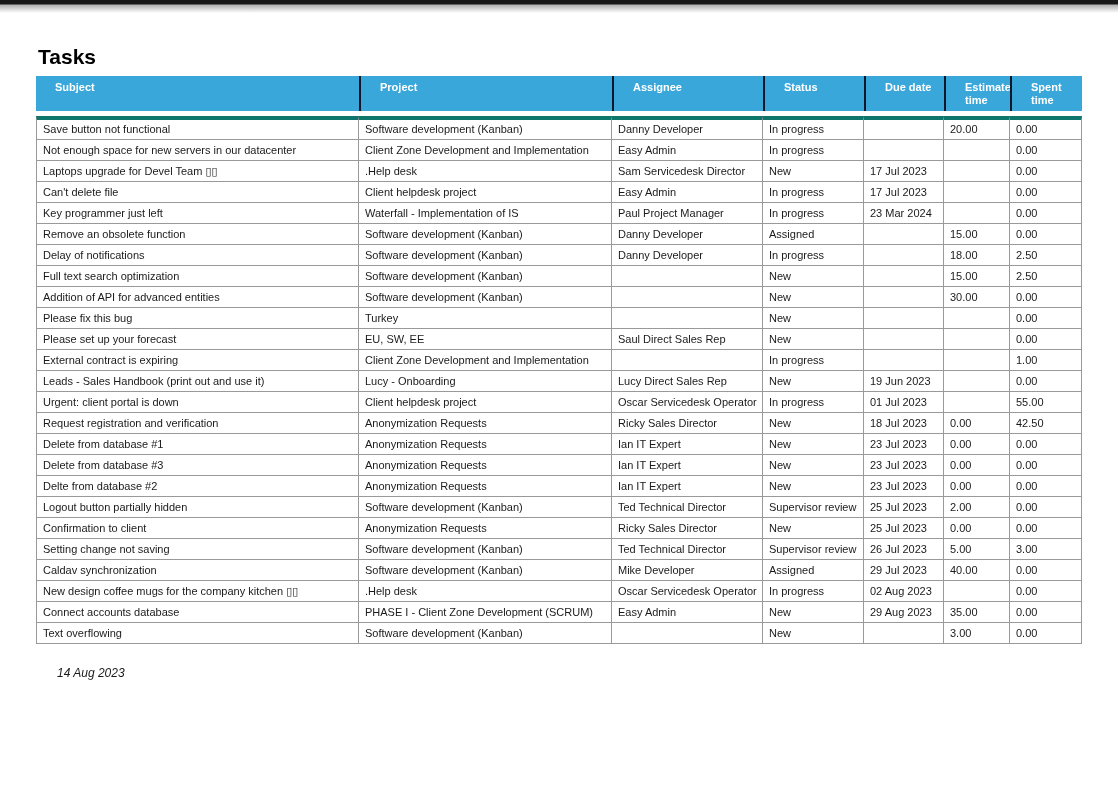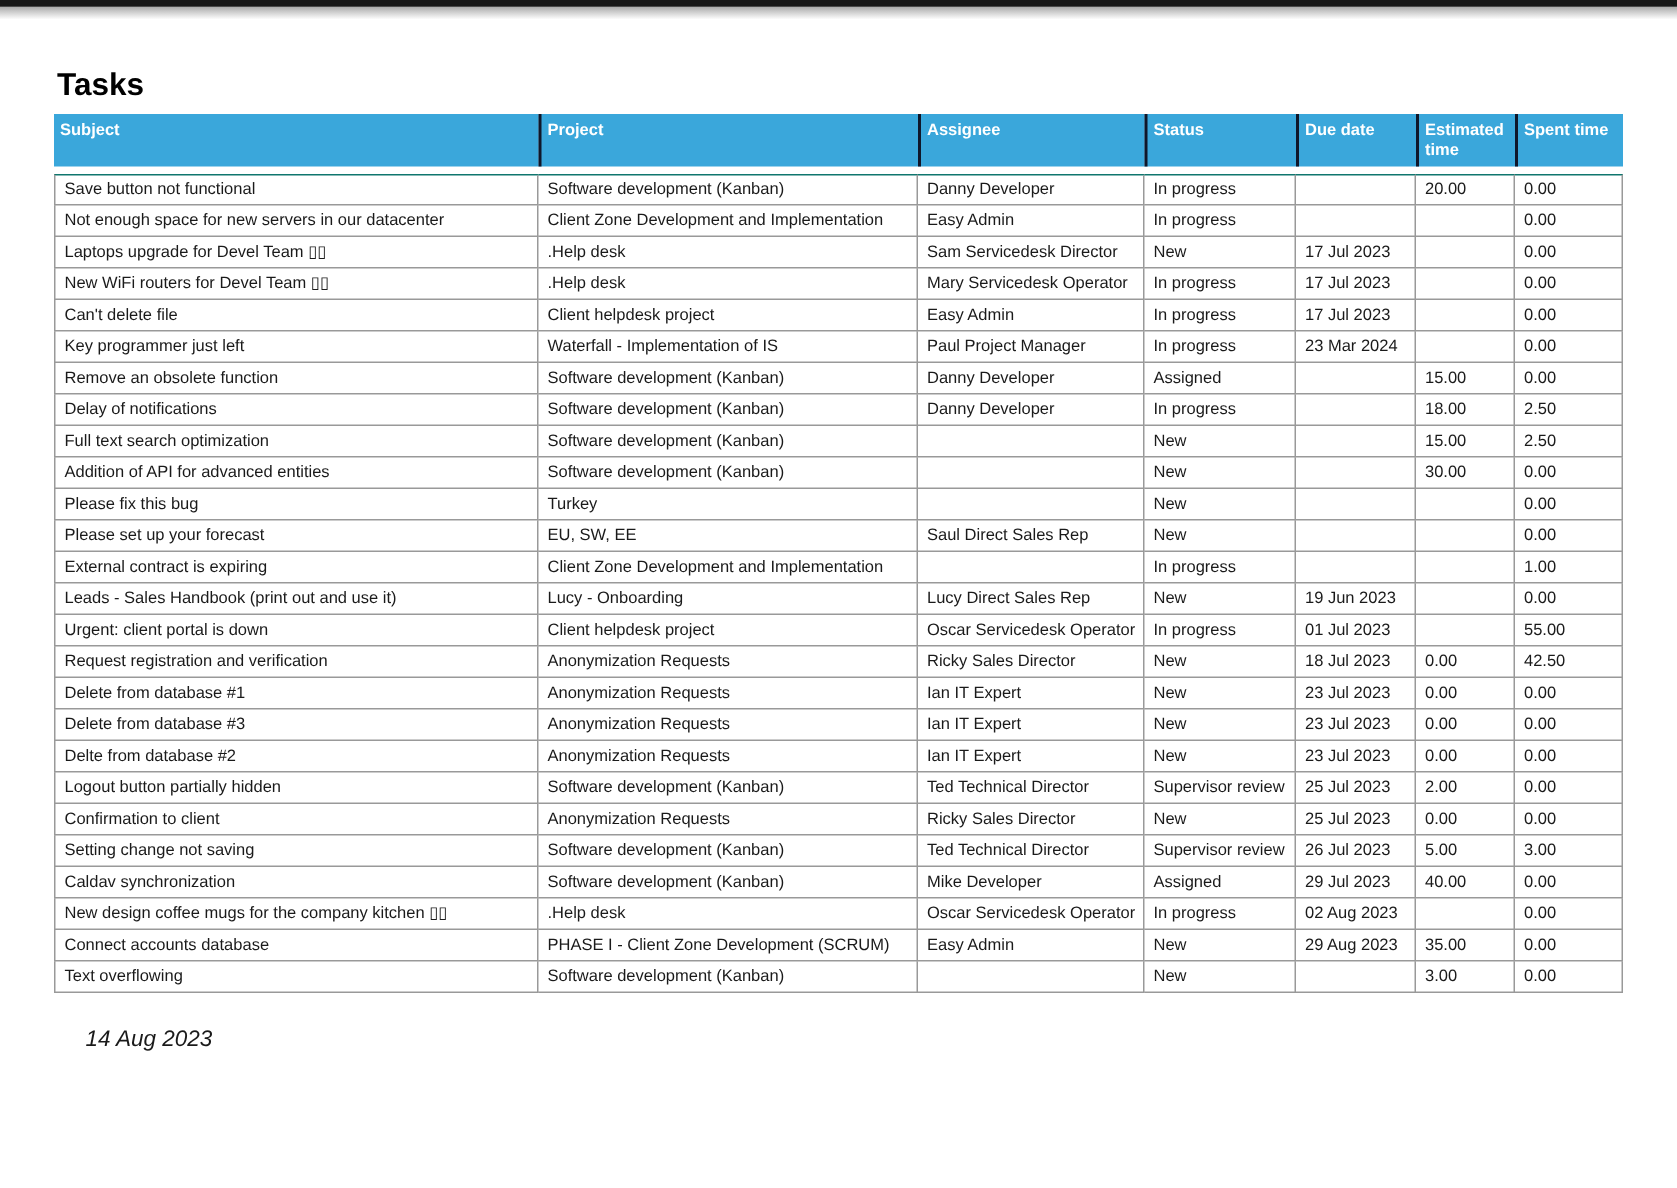--- a/index.html
+++ b/index.html
@@ -17,37 +17,37 @@
     font-size:21px;font-weight:bold;color:#000;
     margin:32px 0 8px 2px;line-height:22px;
   }
   table.tasks{
     border-collapse:separate;border-spacing:0;table-layout:fixed;
     width:1046px;
   }
   table.tasks th{
     background:#3aa7db;color:#ffffff;
     font-size:11px;font-weight:bold;text-align:left;vertical-align:top;
-    padding:5px 2px 4px 4px;height:30px;box-sizing:border-box;
+    padding:5px 2px 4px 19px;height:30px;box-sizing:border-box;
     line-height:13px;overflow:hidden;
   }
   table.tasks th + th{border-left:2px solid #0f172a;}
   tr.spacer td{height:5px;border:none;padding:0;}
   tbody tr.data td{
     font-size:11px;line-height:13px;color:#1a1a1a;
     height:21px;box-sizing:border-box;
     padding:3px 5px 3px 6px;
     border-right:1px solid #999999;border-bottom:1px solid #999999;
     white-space:nowrap;overflow:hidden;vertical-align:middle;
   }
   tbody tr.data td:first-child{border-left:1px solid #999999;}
-  tbody tr.spacer + tr.data td{border-top:1px solid #0f766e;}
+  tbody tr.spacer + tr.data td{border-top:4px solid #0f766e;}
   .footer-date{
     margin:22px 0 0 21px;
-    font-size:15px;font-style:italic;color:#1a1a1a;
+    font-size:12px;font-style:italic;color:#1a1a1a;
   }
 </style>
 </head>
 <body>
 
 <div class="top-bar"></div>
 
 <main class="page">
   <h1 class="page-title">Tasks</h1>
 
@@ -97,29 +97,20 @@
         <tr class="data">
           <td>Laptops upgrade for Devel Team ▯▯</td>
           <td>.Help desk</td>
           <td>Sam Servicedesk Director</td>
           <td>New</td>
           <td>17 Jul 2023</td>
           <td></td>
           <td>0.00</td>
         </tr>
         <tr class="data">
-          <td>New WiFi routers for Devel Team ▯▯</td>
-          <td>.Help desk</td>
-          <td>Mary Servicedesk Operator</td>
-          <td>In progress</td>
-          <td>17 Jul 2023</td>
-          <td></td>
-          <td>0.00</td>
-        </tr>
-        <tr class="data">
           <td>Can't delete file</td>
           <td>Client helpdesk project</td>
           <td>Easy Admin</td>
           <td>In progress</td>
           <td>17 Jul 2023</td>
           <td></td>
           <td>0.00</td>
         </tr>
         <tr class="data">
           <td>Key programmer just left</td>

